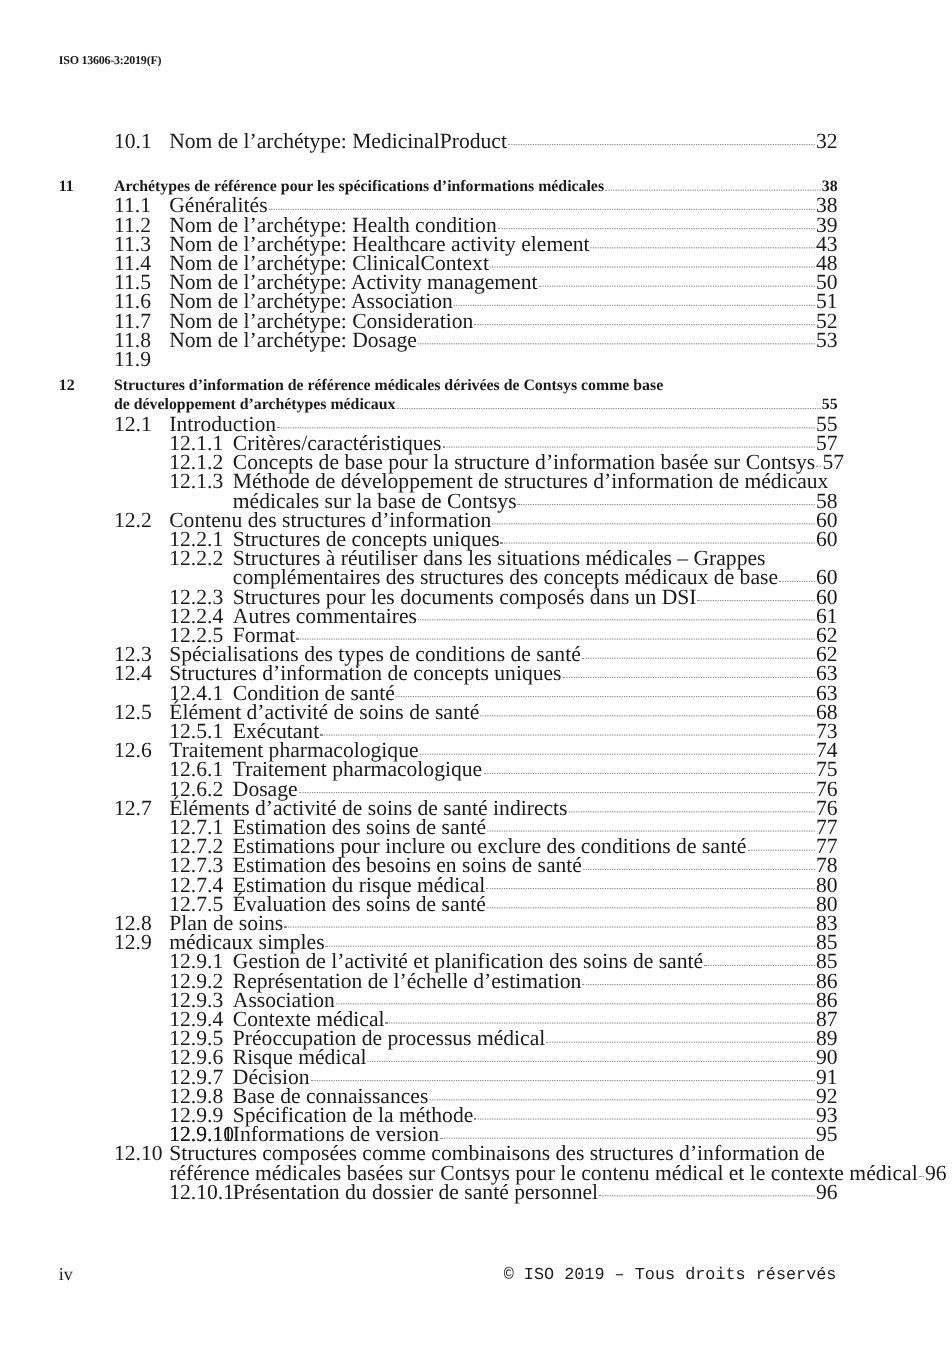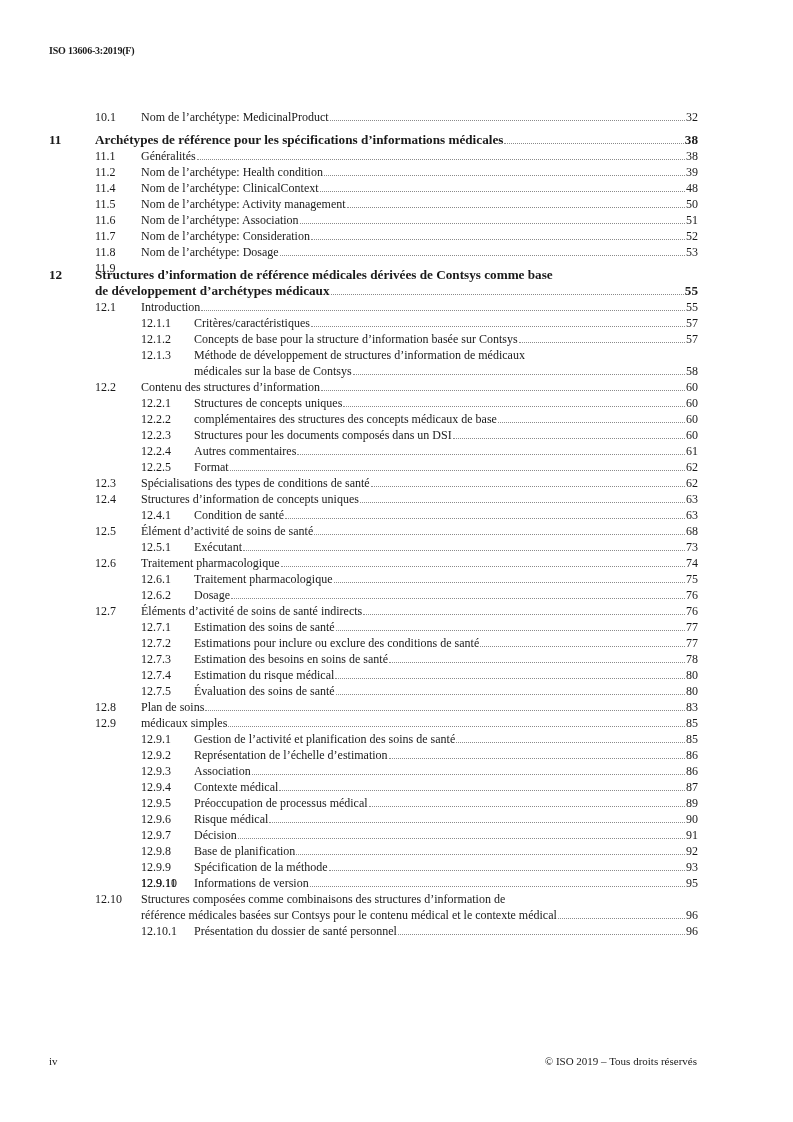--- a/index.html
+++ b/index.html
@@ -1,36 +1,36 @@
 <!DOCTYPE html>
 <html><head>
 <meta charset="utf-8">
 <style>
   html, body { margin: 0; padding: 0; background: #ffffff; }
   body { width: 793px; height: 1122px; position: relative; overflow: hidden;
          font-family: "Liberation Serif", "DejaVu Serif", serif; color: #1a1a1a; }
   .doc-header { position: absolute; left: 49px; top: 45px; font-size: 10px; font-weight: bold; letter-spacing: -0.2px; }
   .toc { position: absolute; left: 49px; top: 109px; width: 649px; }
-  .entry { position: relative; font-size: 12px; line-height: 16px; }
+  .entry { position: relative; font-size: 18px; line-height: 16px; }
   .entry .row { display: flex; align-items: flex-end; }
   .entry .num { position: absolute; top: 0; white-space: nowrap; }
   .entry .title { white-space: nowrap; }
   .entry .lead { flex: 1; border-bottom: 1px dotted #8a8a8a; margin: 0 1px 4px 1px; min-width: 4px; height: 0; }
   .entry .page { white-space: nowrap; text-align: right; }
   .entry .line1 { white-space: nowrap; }
   .lvl1 { font-weight: bold; font-size: 13.2px; }
   .lvl1 .num { left: 0; }
   .lvl1 .body { margin-left: 46px; }
   .lvl2 .num { left: 46px; }
   .lvl2 .body { margin-left: 92px; }
   .lvl3 .num { left: 92px; }
   .lvl3 .body { margin-left: 145px; }
-  .gap-before { margin-top: 7px; }
-  .footer-left { position: absolute; left: 49px; top: 1055px; font-size: 11px; }
-  .footer-right { position: absolute; right: 96px; top: 1055px; font-size: 11px; }
+  .gap-before { margin-top: 22px; }
+  .footer-left { position: absolute; left: 49px; top: 1055px; font-size: 15px; }
+  .footer-right { position: absolute; right: 96px; top: 1055px; font-size: 14px; font-family: Liberation Mono, monospace; }
 </style>
 </head>
 <body>
 
 <div class="doc-header">ISO 13606-3:2019(F)</div>
 
 <div class="toc" id="toc">
     <div class="entry lvl2">
       <span class="num">10.1</span>
       <div class="body">
@@ -65,20 +65,30 @@
       <span class="num">11.2</span>
       <div class="body">
         <div class="row">
           <span class="title">Nom de l’archétype: Health condition</span>
           <span class="lead"></span>
           <span class="page">39</span>
         </div>
       </div>
     </div>
     <div class="entry lvl2">
+      <span class="num">11.3</span>
+      <div class="body">
+        <div class="row">
+          <span class="title">Nom de l’archétype: Healthcare activity element</span>
+          <span class="lead"></span>
+          <span class="page">43</span>
+        </div>
+      </div>
+    </div>
+    <div class="entry lvl2">
       <span class="num">11.4</span>
       <div class="body">
         <div class="row">
           <span class="title">Nom de l’archétype: ClinicalContext</span>
           <span class="lead"></span>
           <span class="page">48</span>
         </div>
       </div>
     </div>
     <div class="entry lvl2">
@@ -192,20 +202,21 @@
         <div class="row">
           <span class="title">Structures de concepts uniques</span>
           <span class="lead"></span>
           <span class="page">60</span>
         </div>
       </div>
     </div>
     <div class="entry lvl3">
       <span class="num">12.2.2</span>
       <div class="body">
+        <div class="line1">Structures à réutiliser dans les situations médicales – Grappes</div>
         <div class="row">
           <span class="title">complémentaires des structures des concepts médicaux de base</span>
           <span class="lead"></span>
           <span class="page">60</span>
         </div>
       </div>
     </div>
     <div class="entry lvl3">
       <span class="num">12.2.3</span>
       <div class="body">
@@ -463,21 +474,21 @@
           <span class="title">Décision</span>
           <span class="lead"></span>
           <span class="page">91</span>
         </div>
       </div>
     </div>
     <div class="entry lvl3">
       <span class="num">12.9.8</span>
       <div class="body">
         <div class="row">
-          <span class="title">Base de planification</span>
+          <span class="title">Base de connaissances</span>
           <span class="lead"></span>
           <span class="page">92</span>
         </div>
       </div>
     </div>
     <div class="entry lvl3">
       <span class="num">12.9.9</span>
       <div class="body">
         <div class="row">
           <span class="title">Spécification de la méthode</span>

